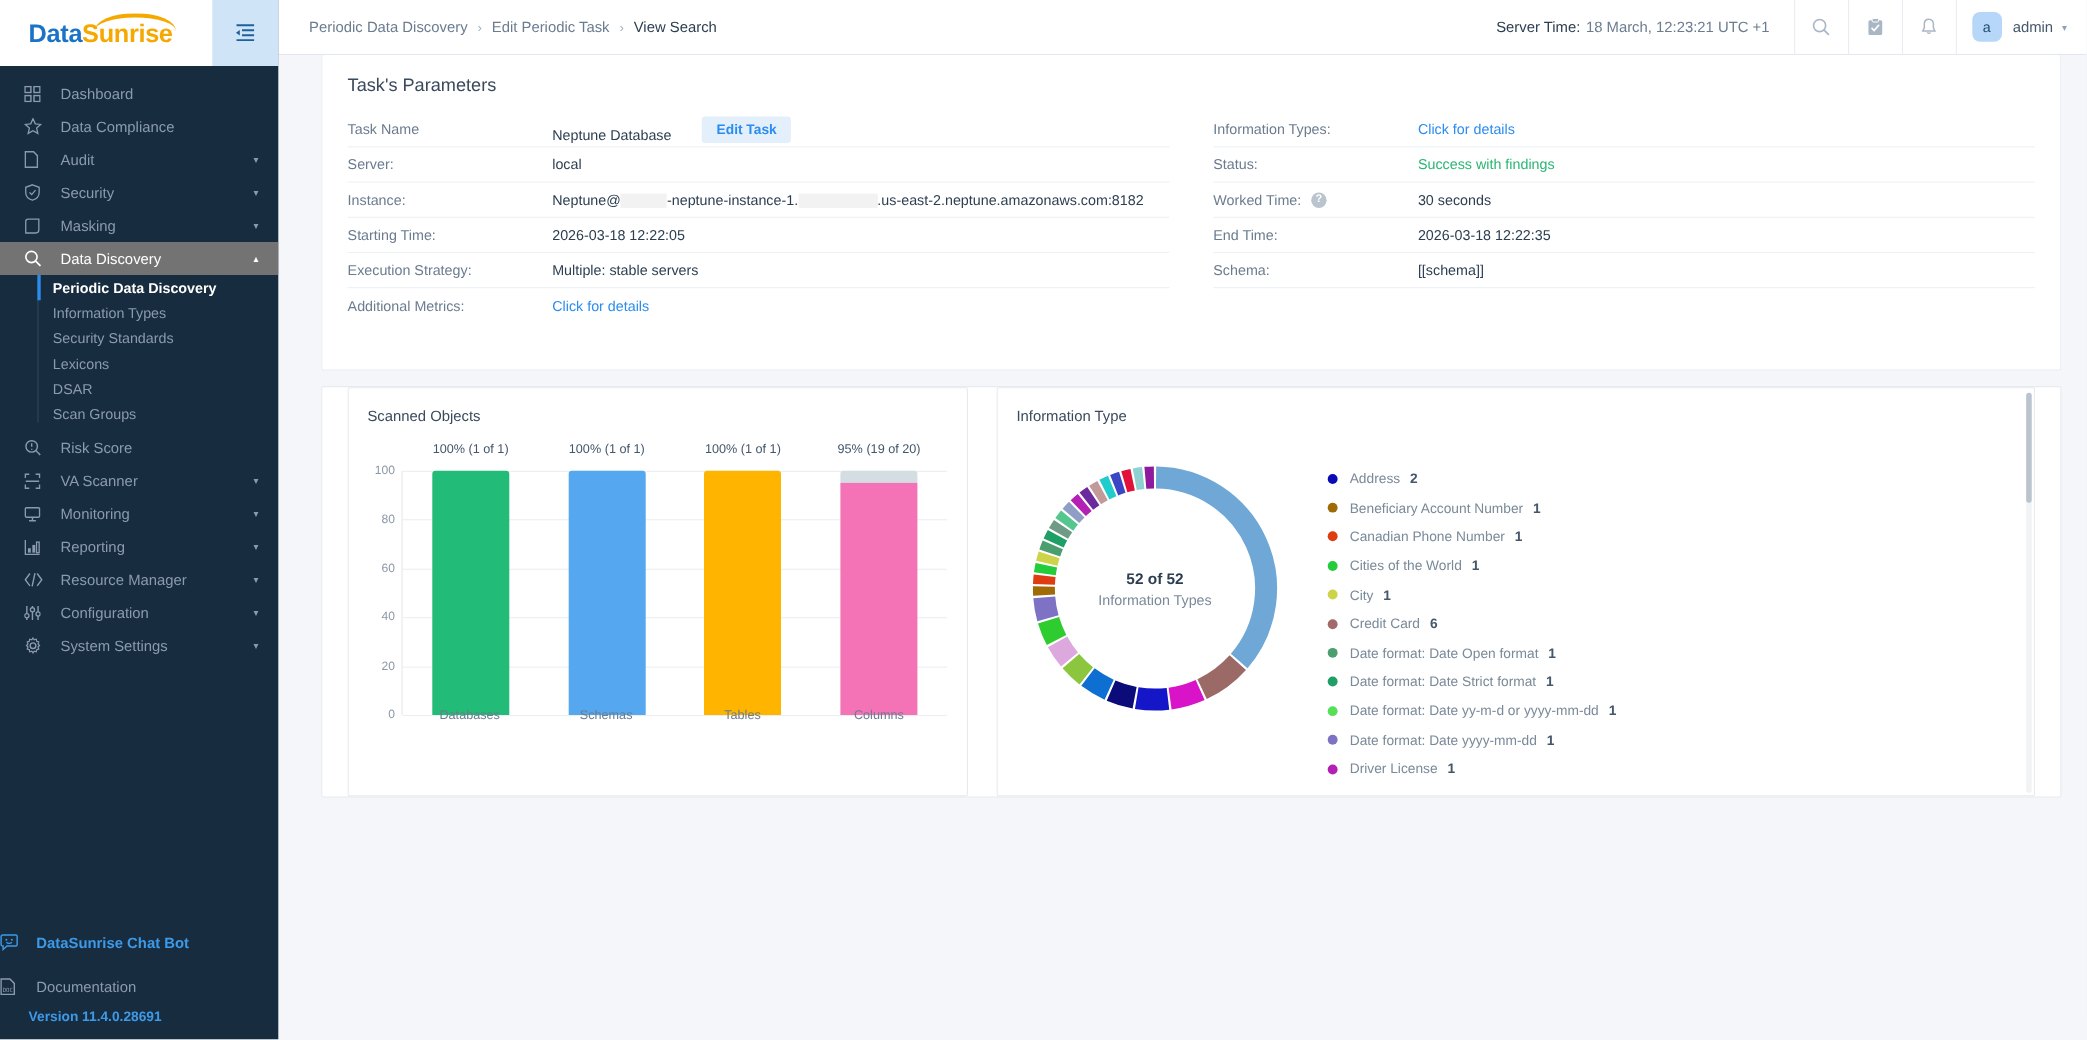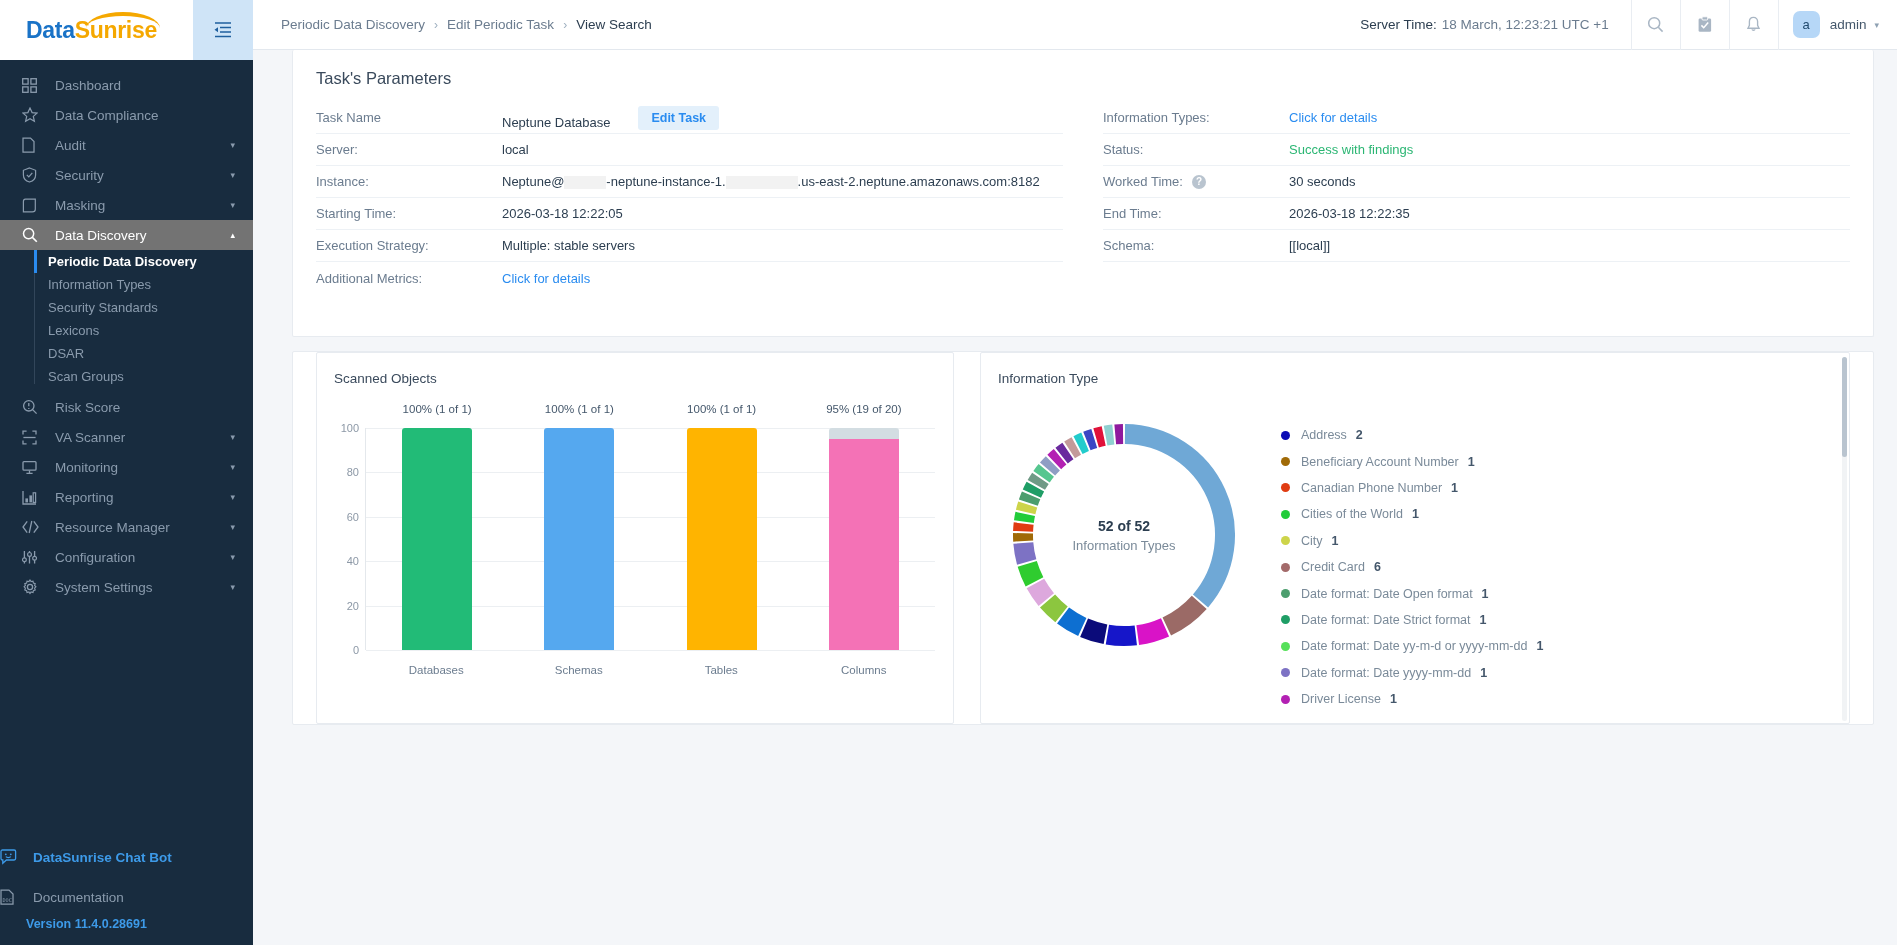--- a/index.html
+++ b/index.html
@@ -130,21 +130,21 @@
   .status-ok { color: #2bb673; }
   .redact { display: inline-block; background: #f2f2f2; height: 13px; vertical-align: middle; }
   .help-dot {
     width: 14px; height: 14px; border-radius: 50%; background: #b9c4cf; color: #fff;
     font-size: 10px; display: inline-flex; align-items: center; justify-content: center;
     margin-left: 9px; cursor: pointer; font-weight: bold;
   }
 
   .stats-row { display: flex; padding: 0 23px 0 23px; gap: 26px; }
   .chart-box { border: 1px solid #e7ebf0; border-radius: 2px; position: relative; }
-  .chart-box.left { width: 638px; height: 372px; }
+  .chart-box.left { width: 564px; height: 372px; }
   .chart-box.right { flex: 1; height: 372px; overflow: hidden; }
   .chart-label { font-size: 13.5px; color: #3a4a5c; padding: 18px 0 0 17px; }
 
   
   .bar-area { position: relative; margin: 26px 14px 0 16px; height: 268px; }
   .y-axis { position: absolute; left: 0; top: 16px; width: 26px; height: 222px; }
   .ytick {
     position: absolute; right: 0; font-size: 11px; color: #8c98a6;
     transform: translateY(-50%);
   }
@@ -154,21 +154,21 @@
   }
   .gridline { position: absolute; left: 0; right: 0; height: 1px; background: #eceff2; }
   .bars { position: absolute; left: 0; right: 0; bottom: 0; top: 0; display: flex; }
   .bar-slot { flex: 1; display: flex; flex-direction: column; justify-content: flex-end; align-items: center; position: relative; }
   .bar-val {
     position: absolute; top: -25px; font-size: 11.5px; color: #44576b; white-space: nowrap;
   }
   .bar-stack { width: 70px; display: flex; flex-direction: column; justify-content: flex-end; height: 100%; }
   .bar-rest { background: #d3dde2; border-radius: 3px 3px 0 0; }
   .bar-fill { }
-  .x-labels { position: absolute; left: 32px; right: 4px; top: 252px; display: flex; }
+  .x-labels { position: absolute; left: 32px; right: 4px; top: 233px; display: flex; }
   .x-lab { flex: 1; text-align: center; font-size: 11.5px; color: #6b7c8f; }
 
   
   .donut-wrap { display: flex; align-items: flex-start; padding: 14px 0 0 0; height: 320px; }
   .donut-holder { width: 300px; position: relative; padding-left: 18px; padding-top: 10px; }
   .donut-center {
     position: absolute; left: 18px; top: 10px; width: 250px; height: 250px;
     display: flex; flex-direction: column; align-items: center; justify-content: center;
   }
   .donut-n { font-size: 14px; font-weight: bold; color: #2c3e50; }
@@ -502,21 +502,21 @@
                 <span class="help-dot">?</span>
               </div>
               <div class="pval">30 seconds</div>
             </div>
             <div class="prow">
               <div class="pkey">End Time:</div>
               <div class="pval">2026-03-18 12:22:35</div>
             </div>
             <div class="prow">
               <div class="pkey">Schema:</div>
-              <div class="pval">[[local]]</div>
+              <div class="pval">[[schema]]</div>
             </div>
             <div class="prow" style="border-bottom:none"></div>
             <div class="prow" style="border-bottom:none"></div>
           </div>
         </div>
       </div>
 
       <div class="card">
         <div class="stats-row">
 

